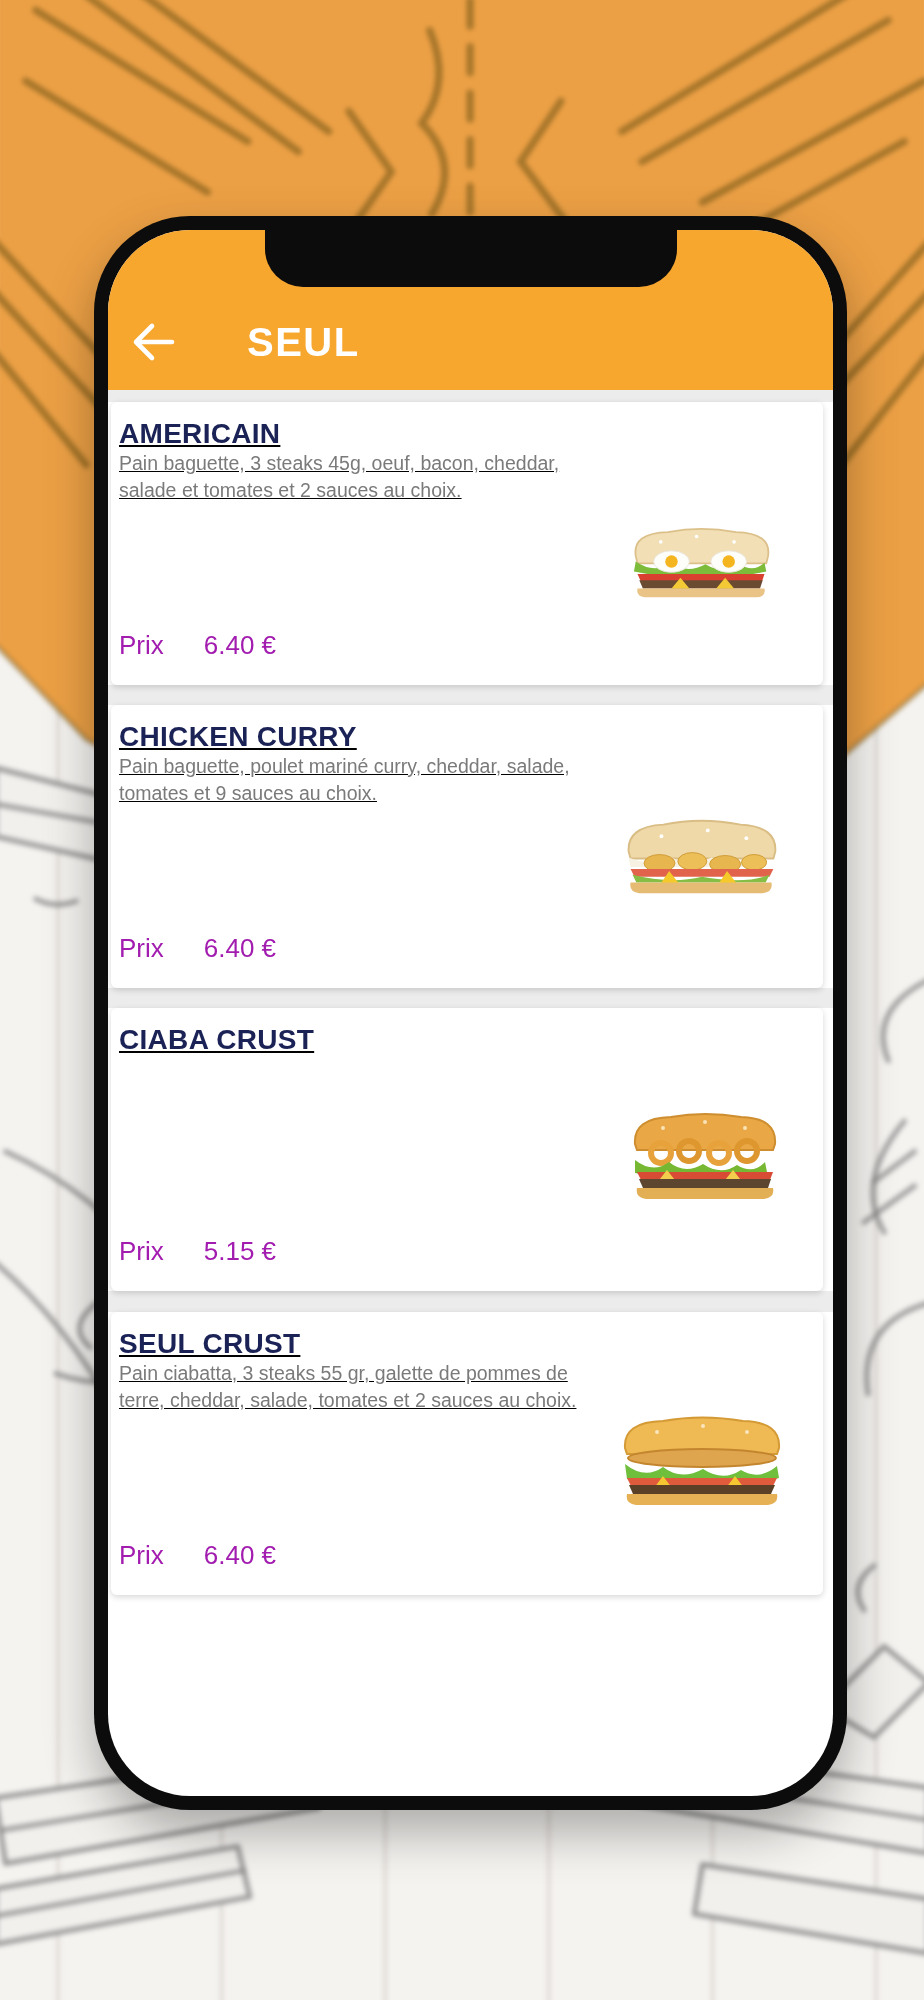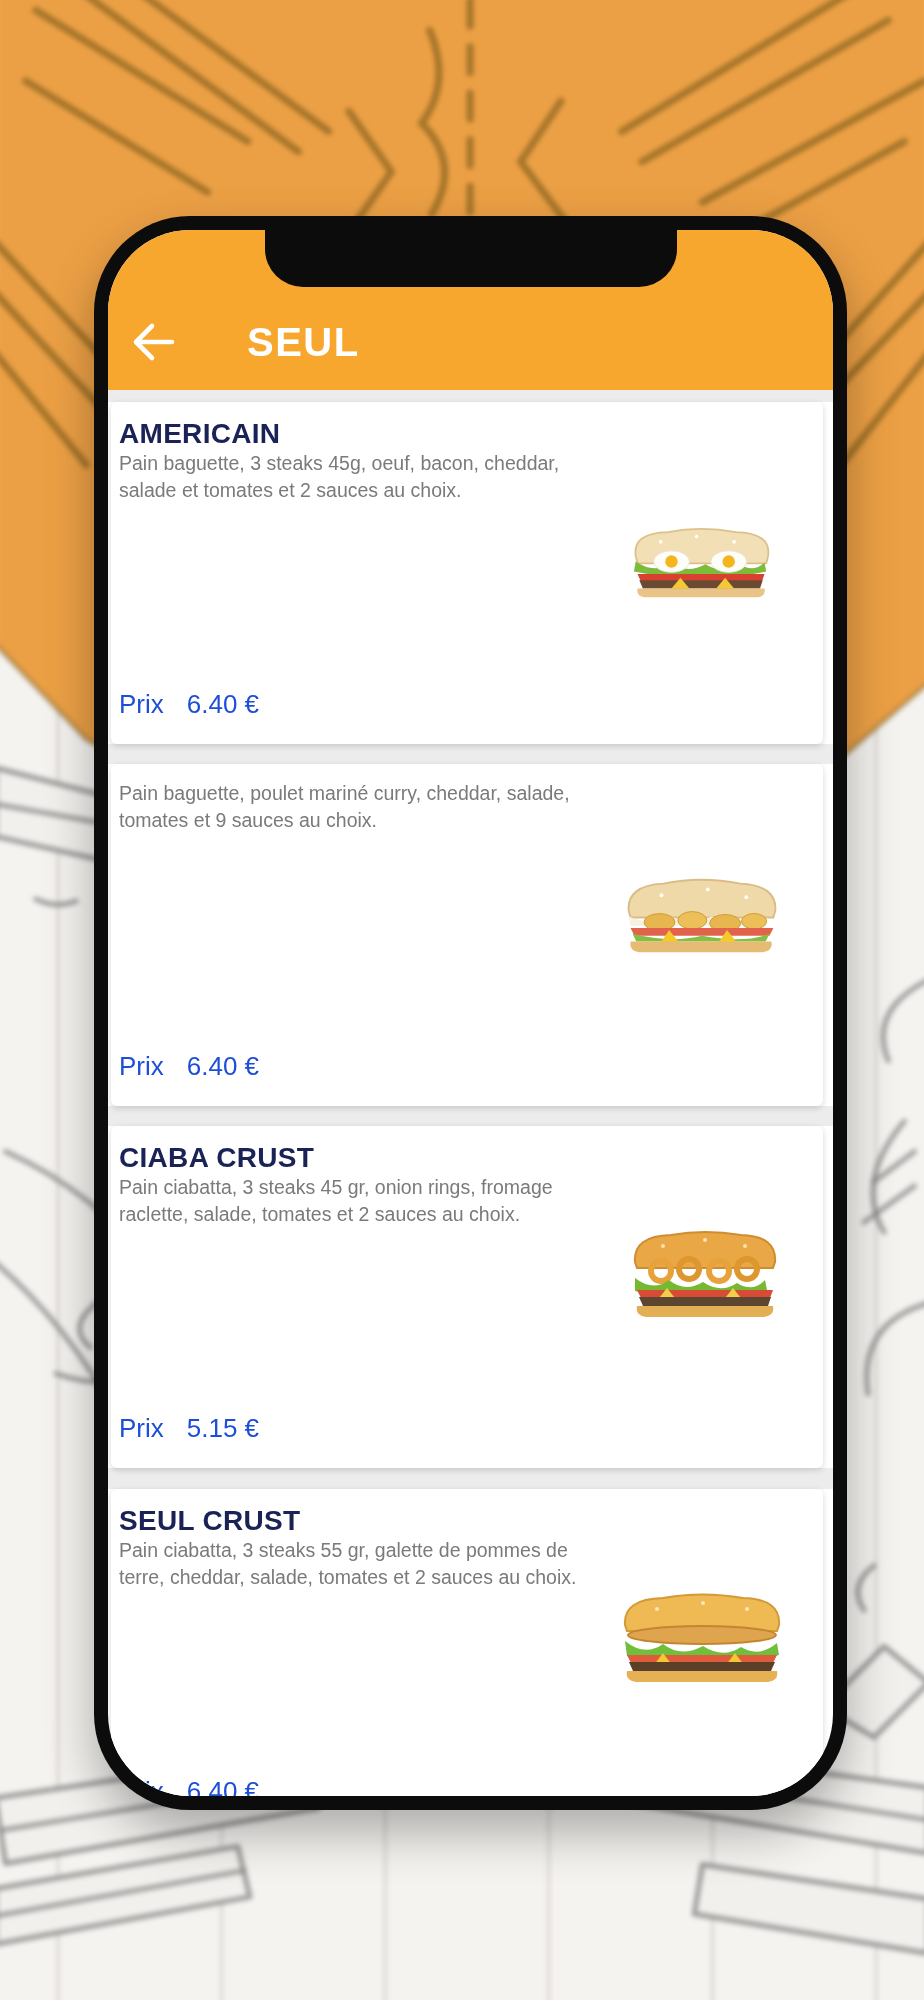--- a/index.html
+++ b/index.html
@@ -15,27 +15,27 @@
   .notch{position:absolute;top:0;left:50%;transform:translateX(-50%);
          width:412px;height:57px;background:#0c0c0c;border-radius:0 0 38px 38px;z-index:5;}
   
   .appbar{position:relative;height:160px;background:#F7A62E;}
   .back-btn{position:absolute;left:20px;top:88px;width:48px;height:48px;cursor:pointer;}
   .appbar-title{position:absolute;left:139px;top:88px;color:#ffffff;font-size:40px;
                 font-weight:bold;letter-spacing:1.5px;line-height:48px;}
   
   .divider{background:#ECECEC;}
   .d12{height:12px;} .d20{height:20px;} .d21{height:21px;}
-  .card{position:relative;margin:0 10px 0 3px;height:342px;background:#ffffff;
+  .card{position:relative;margin:0 10px 0 3px;height:283px;background:#ffffff;
         border-radius:6px;box-shadow:0 2px 6px rgba(0,0,0,.16);box-sizing:border-box;
-        padding:16px 10px 0 8px;}
+        padding:16px 10px 0 8px;text-decoration:underline;}
   .item-title{font-size:28px;font-weight:bold;color:#1A2256;letter-spacing:.3px;}
   .item-desc{font-size:19.5px;line-height:27px;color:#7A7A7A;max-width:485px;}
-  .price-row{position:absolute;left:8px;bottom:24px;display:flex;gap:23px;
-             font-size:26px;color:#1d4ed8;}
+  .price-row{position:absolute;left:8px;bottom:24px;display:flex;gap:40px;
+             font-size:26px;color:#a21caf;}
   .item-img{position:absolute;}
   .img-0{right:40px;top:122px;width:164px;height:76px;}
   .img-1{right:36px;top:110px;width:172px;height:82px;}
   .img-2{right:40px;top:102px;width:156px;height:94px;}
   .img-3{right:34px;top:100px;width:174px;height:98px;}
 </style>
 </head>
 <body>
 
 <div class="canvas">
@@ -146,20 +146,21 @@
         </svg>
         <div class="price-row">
           <span>Prix</span>
           <span>6.40 €</span>
         </div>
       </div>
 
       <div class="divider d20"></div>
 
       <div class="card">
+        <div class="item-title">CHICKEN CURRY</div>
         <div class="item-desc">Pain baguette, poulet mariné curry, cheddar, salade, tomates et 9 sauces au choix.</div>
         <svg class="item-img img-1" viewBox="0 0 170 85">
           <path d="M10,38 Q8,12 46,10 Q85,2 126,10 Q164,12 162,38 L160,45 L12,45 Z" fill="#EFD9A8" stroke="#D9BD85" stroke-width="2"></path>
           <circle cx="44" cy="22" r="2" fill="#fff"></circle>
             <circle cx="92" cy="16" r="2" fill="#fff"></circle>
             <circle cx="132" cy="24" r="2" fill="#fff"></circle>
           <path d="M10,44 q24,10 44,0 q20,10 42,0 q22,10 42,0 l16,2 l-2,8 H12 Z" fill="#F6F1E2"></path>
           <ellipse cx="42" cy="50" rx="16" ry="9" fill="#E8B64E" stroke="#CE9A34"></ellipse>
           <ellipse cx="76" cy="48" rx="15" ry="9" fill="#EDBF58" stroke="#CE9A34"></ellipse>
           <ellipse cx="110" cy="51" rx="16" ry="9" fill="#E8B64E" stroke="#CE9A34"></ellipse>
@@ -173,21 +174,20 @@
         <div class="price-row">
           <span>Prix</span>
           <span>6.40 €</span>
         </div>
       </div>
 
       <div class="divider d20"></div>
 
       <div class="card">
         <div class="item-title">CIABA CRUST</div>
-        <div class="item-desc">Pain ciabatta, 3 steaks 45 gr, onion rings, fromage raclette, salade, tomates et 2 sauces au choix.</div>
         <svg class="item-img img-2" viewBox="0 0 156 94">
           <path d="M8,34 Q6,8 44,7 Q78,1 114,7 Q150,8 148,34 L146,40 L10,40 Z" fill="#E9A845" stroke="#CE8D2F" stroke-width="2"></path>
           <circle cx="36" cy="18" r="2" fill="#F8E2B6"></circle>
             <circle cx="78" cy="12" r="2" fill="#F8E2B6"></circle>
             <circle cx="118" cy="18" r="2" fill="#F8E2B6"></circle>
           <circle cx="34" cy="43" r="10" fill="none" stroke="#E8A23C" stroke-width="6"></circle>
           <circle cx="62" cy="41" r="10" fill="none" stroke="#DE962F" stroke-width="6"></circle>
           <circle cx="92" cy="43" r="10" fill="none" stroke="#E8A23C" stroke-width="6"></circle>
           <circle cx="120" cy="41" r="10" fill="none" stroke="#DE962F" stroke-width="6"></circle>
           <path d="M8,50 q18,14 34,2 q16,13 34,2 q18,12 34,1 q16,10 28,-3 l2,10 q-66,16 -132,1 Z" fill="#76B832"></path>

